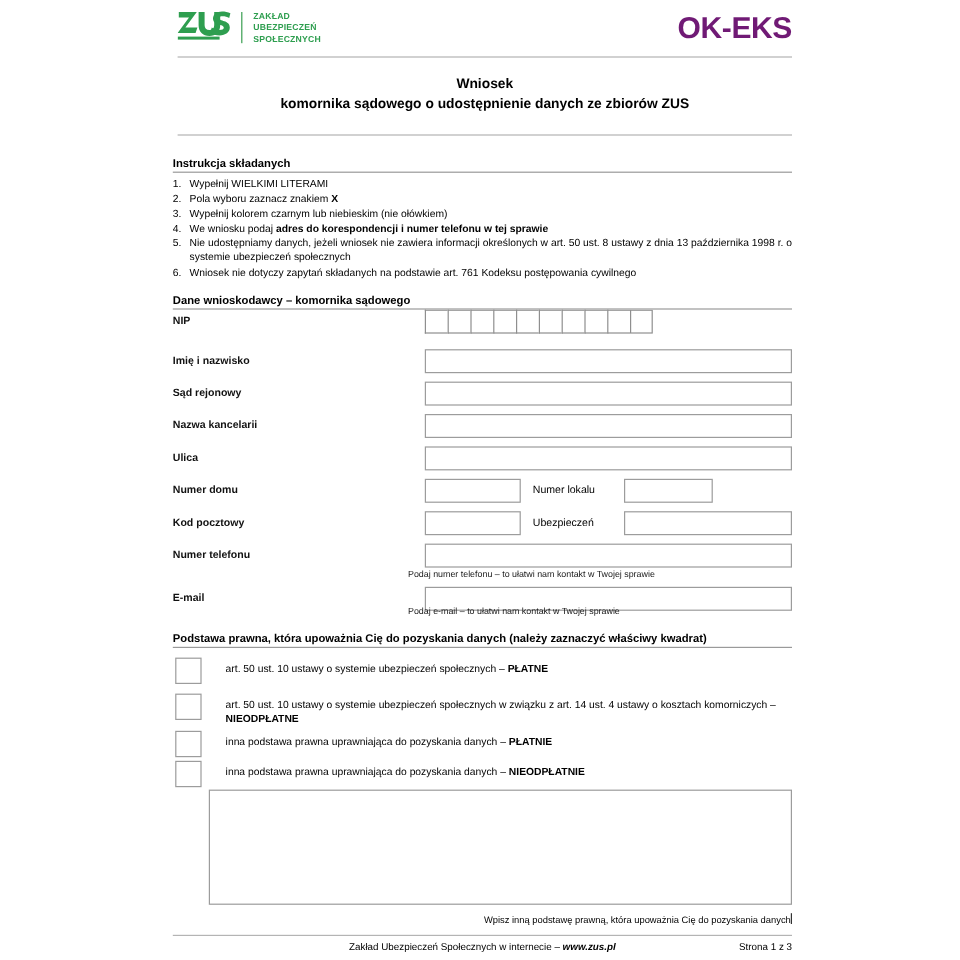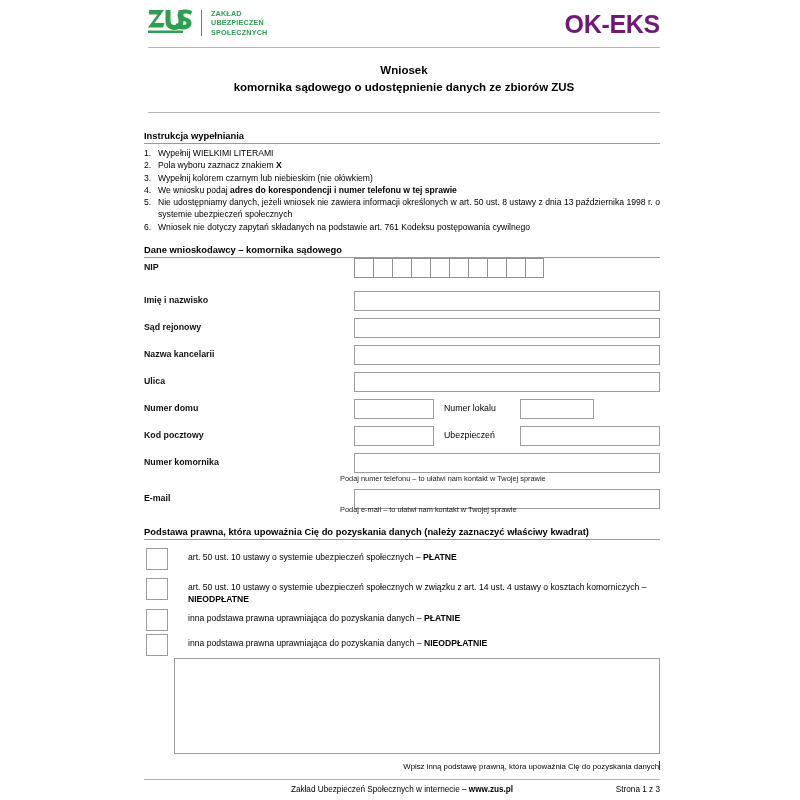--- a/index.html
+++ b/index.html
@@ -290,21 +290,21 @@
     height: 14px;
     font-size: 8.2px;
     line-height: 12px;
   }
   .footer-center {
     position: absolute;
     left: 0;
     right: 0;
     text-align: center;
   }
-  .footer-center b { font-weight: bold; }
+  .footer-center b { font-weight: bold; font-style: italic; }
   .footer-right {
     position: absolute;
     right: 0;
     top: 0;
     font-weight: normal;
   }
 </style>
 </head>
 <body>
 
@@ -330,21 +330,21 @@
     <div class="doc-code">OK-EKS</div>
   </div>
   <div class="rule rule-top"></div>
 
   <div class="title-block">
     <div class="title-line1">Wniosek</div>
     <div class="title-line2">komornika sądowego o udostępnienie danych ze zbiorów ZUS</div>
   </div>
   <div class="rule-mid"></div>
 
-  <div class="section-head" id="sec-instrukcja">Instrukcja wypełniania</div>
+  <div class="section-head" id="sec-instrukcja">Instrukcja składanych</div>
   <div class="instr-list" id="instructions-list">
       <div class="instr-item"><span class="instr-num">1.</span><span>Wypełnij WIELKIMI LITERAMI</span></div>
       <div class="instr-item"><span class="instr-num">2.</span><span>Pola wyboru zaznacz znakiem <b>X</b></span></div>
       <div class="instr-item"><span class="instr-num">3.</span><span>Wypełnij kolorem czarnym lub niebieskim (nie ołówkiem)</span></div>
       <div class="instr-item"><span class="instr-num">4.</span><span>We wniosku podaj <b>adres do korespondencji i numer telefonu w tej sprawie</b></span></div>
       <div class="instr-item"><span class="instr-num">5.</span><span>Nie udostępniamy danych, jeżeli wniosek nie zawiera informacji określonych w art. 50 ust. 8 ustawy z dnia 13 października 1998 r. o systemie ubezpieczeń społecznych</span></div>
       <div class="instr-item"><span class="instr-num">6.</span><span>Wniosek nie dotyczy zapytań składanych na podstawie art. 761 Kodeksu postępowania cywilnego</span></div>
     </div>
 
   <div class="section-head" id="sec-dane">Dane wnioskodawcy – komornika sądowego</div>
@@ -393,21 +393,21 @@
   </div>
 
   <div class="frow" style="top:426px;">
     <div class="flabel">Kod pocztowy</div>
     <div class="fbox short"></div>
     <div class="flabel2" style="left:300px;">Ubezpieczeń</div>
     <div class="fbox2" style="left:376px; right:0;"></div>
   </div>
 
   <div class="frow" style="top:453px;">
-    <div class="flabel">Numer komornika</div>
+    <div class="flabel">Numer telefonu</div>
     <div class="fbox"></div>
   </div>
   <div class="fhint" style="top:474px;">Podaj numer telefonu – to ułatwi nam kontakt w Twojej sprawie</div>
 
   <div class="frow" style="top:489px;">
     <div class="flabel">E-mail</div>
     <div class="fbox"></div>
   </div>
   <div class="fhint" style="top:505px;">Podaj e-mail – to ułatwi nam kontakt w Twojej sprawie</div>
 

